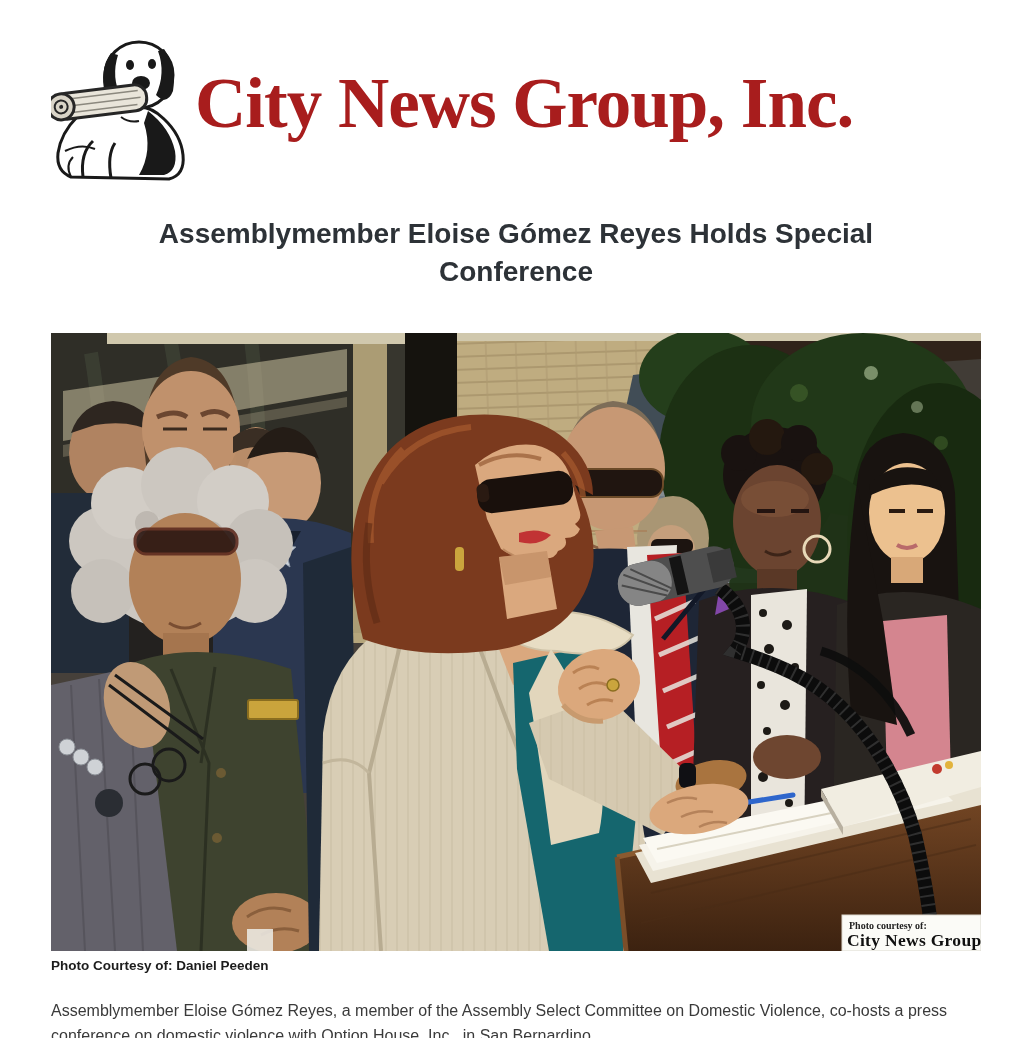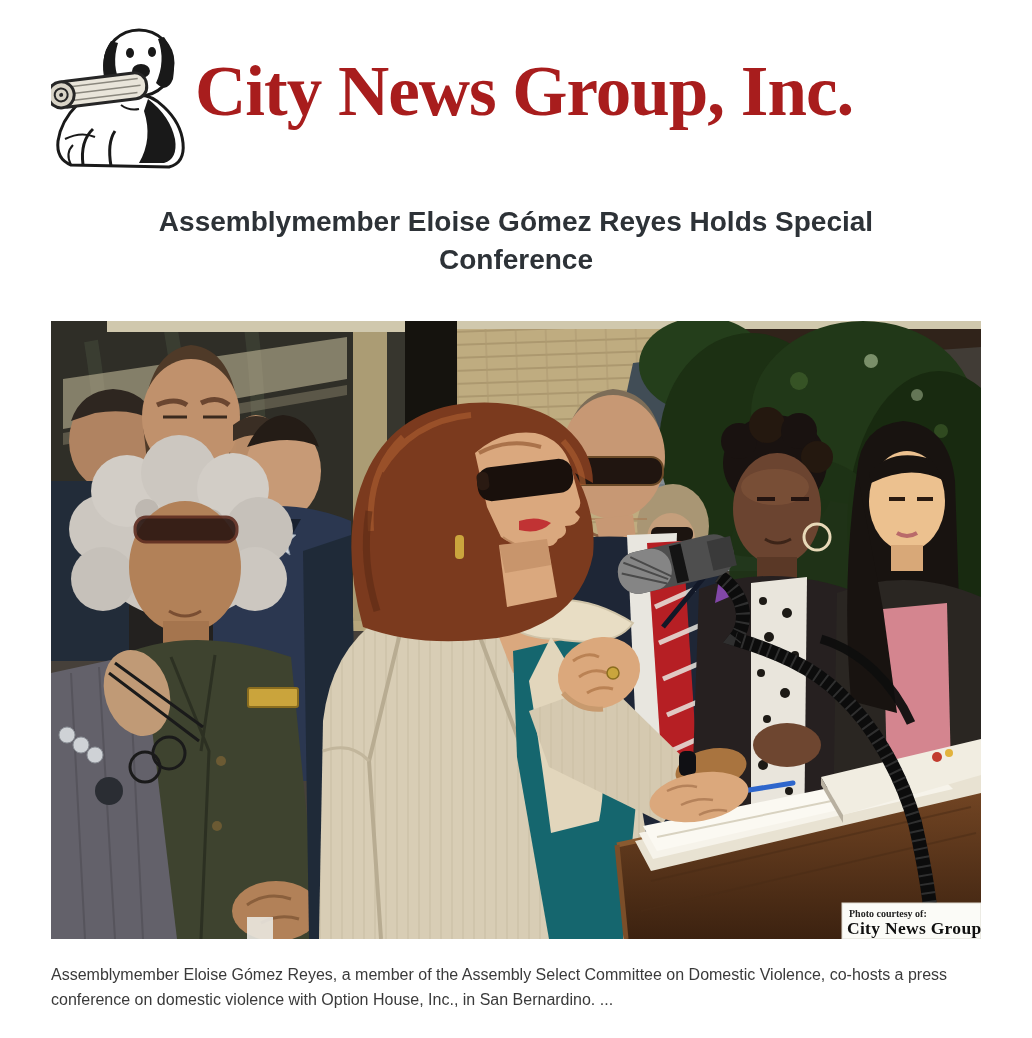--- a/index.html
+++ b/index.html
@@ -1,19 +1,19 @@
 <!DOCTYPE html>
 <html><head>
 <meta charset="utf-8">
 <style>
   html,body{margin:0;padding:0;background:#ffffff;}
   body{width:1032px;height:1038px;font-family:"Liberation Sans",sans-serif;overflow:hidden;}
   .page{width:1032px;padding:0 51px;box-sizing:border-box;}
   
-  .masthead{display:flex;align-items:center;padding-top:17px;height:162px;cursor:pointer;}
+  .masthead{display:flex;align-items:center;padding-top:29px;height:162px;cursor:pointer;}
   .dog{width:142px;height:158px;flex:0 0 auto;}
   .wordmark{font-family:"Liberation Serif",serif;font-weight:bold;font-size:71px;
             color:#a81d1d;letter-spacing:-1px;white-space:nowrap;line-height:1;
             padding-left:2px;margin-top:-14px;}
   
   .headline{margin:24px auto 0 auto;max-width:850px;text-align:center;
             font-size:28px;font-weight:bold;color:#2d3237;line-height:38px;}
   
   .photo-wrap{margin-top:42px;width:880px;height:618px;line-height:0;}
   .photo-wrap svg{display:block;}
@@ -334,15 +334,16 @@
       </g>
 
       <g>
         <rect x="791" y="582" width="139" height="36" fill="#fbfbf7" stroke="#dddad0" stroke-width="1"></rect>
         <text x="798" y="596" class="wm-small">Photo courtesy of:</text>
         <text x="796" y="613" class="wm-big">City News Group</text>
       </g>
     </svg>
   </div>
 
+  <div class="credit">Photo Courtesy of: Daniel Peeden</div>
   <div class="caption">Assemblymember Eloise Gómez Reyes, a member of the Assembly Select Committee on Domestic Violence, co-hosts a press conference on domestic violence with Option House, Inc., in San Bernardino. ...</div>
 
 </div>
 
 </body></html>

